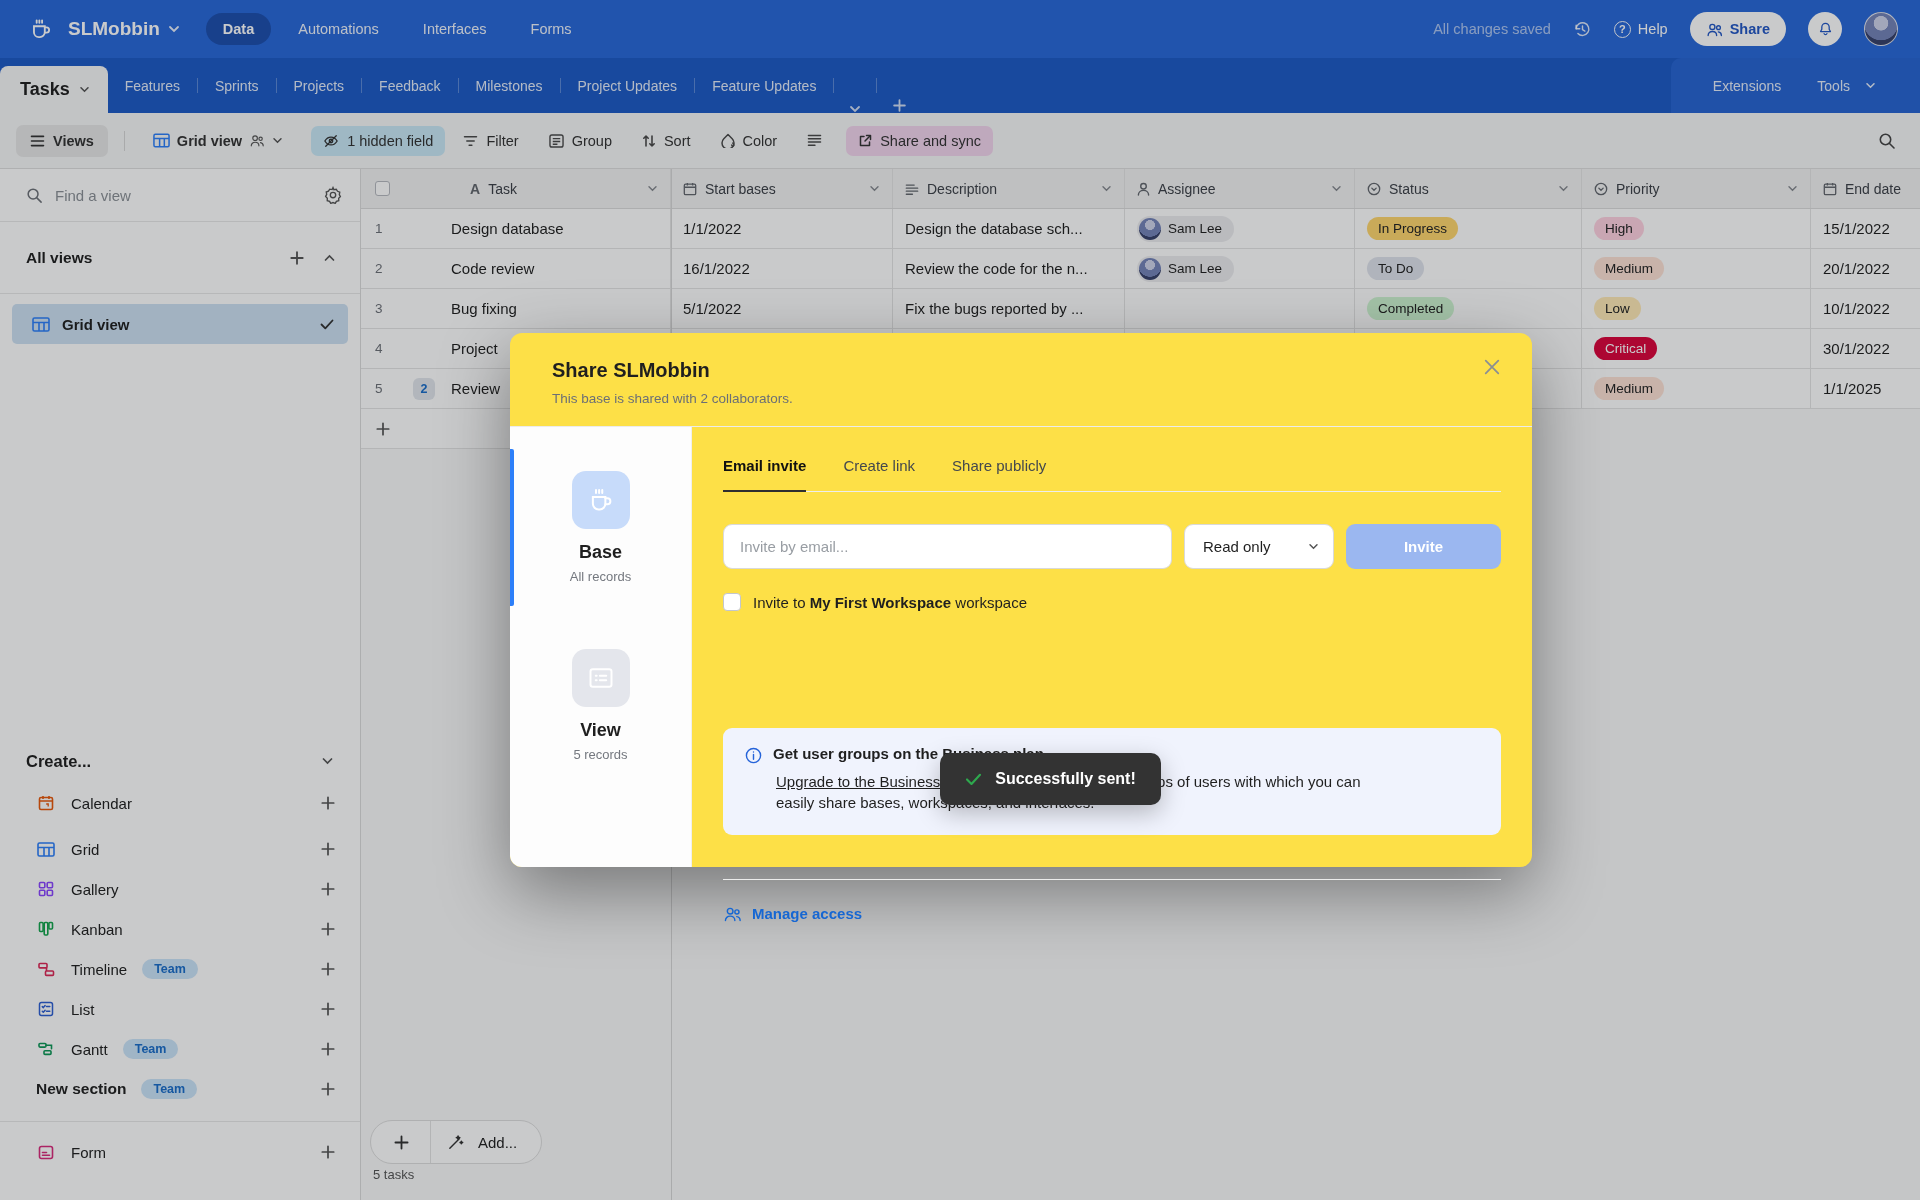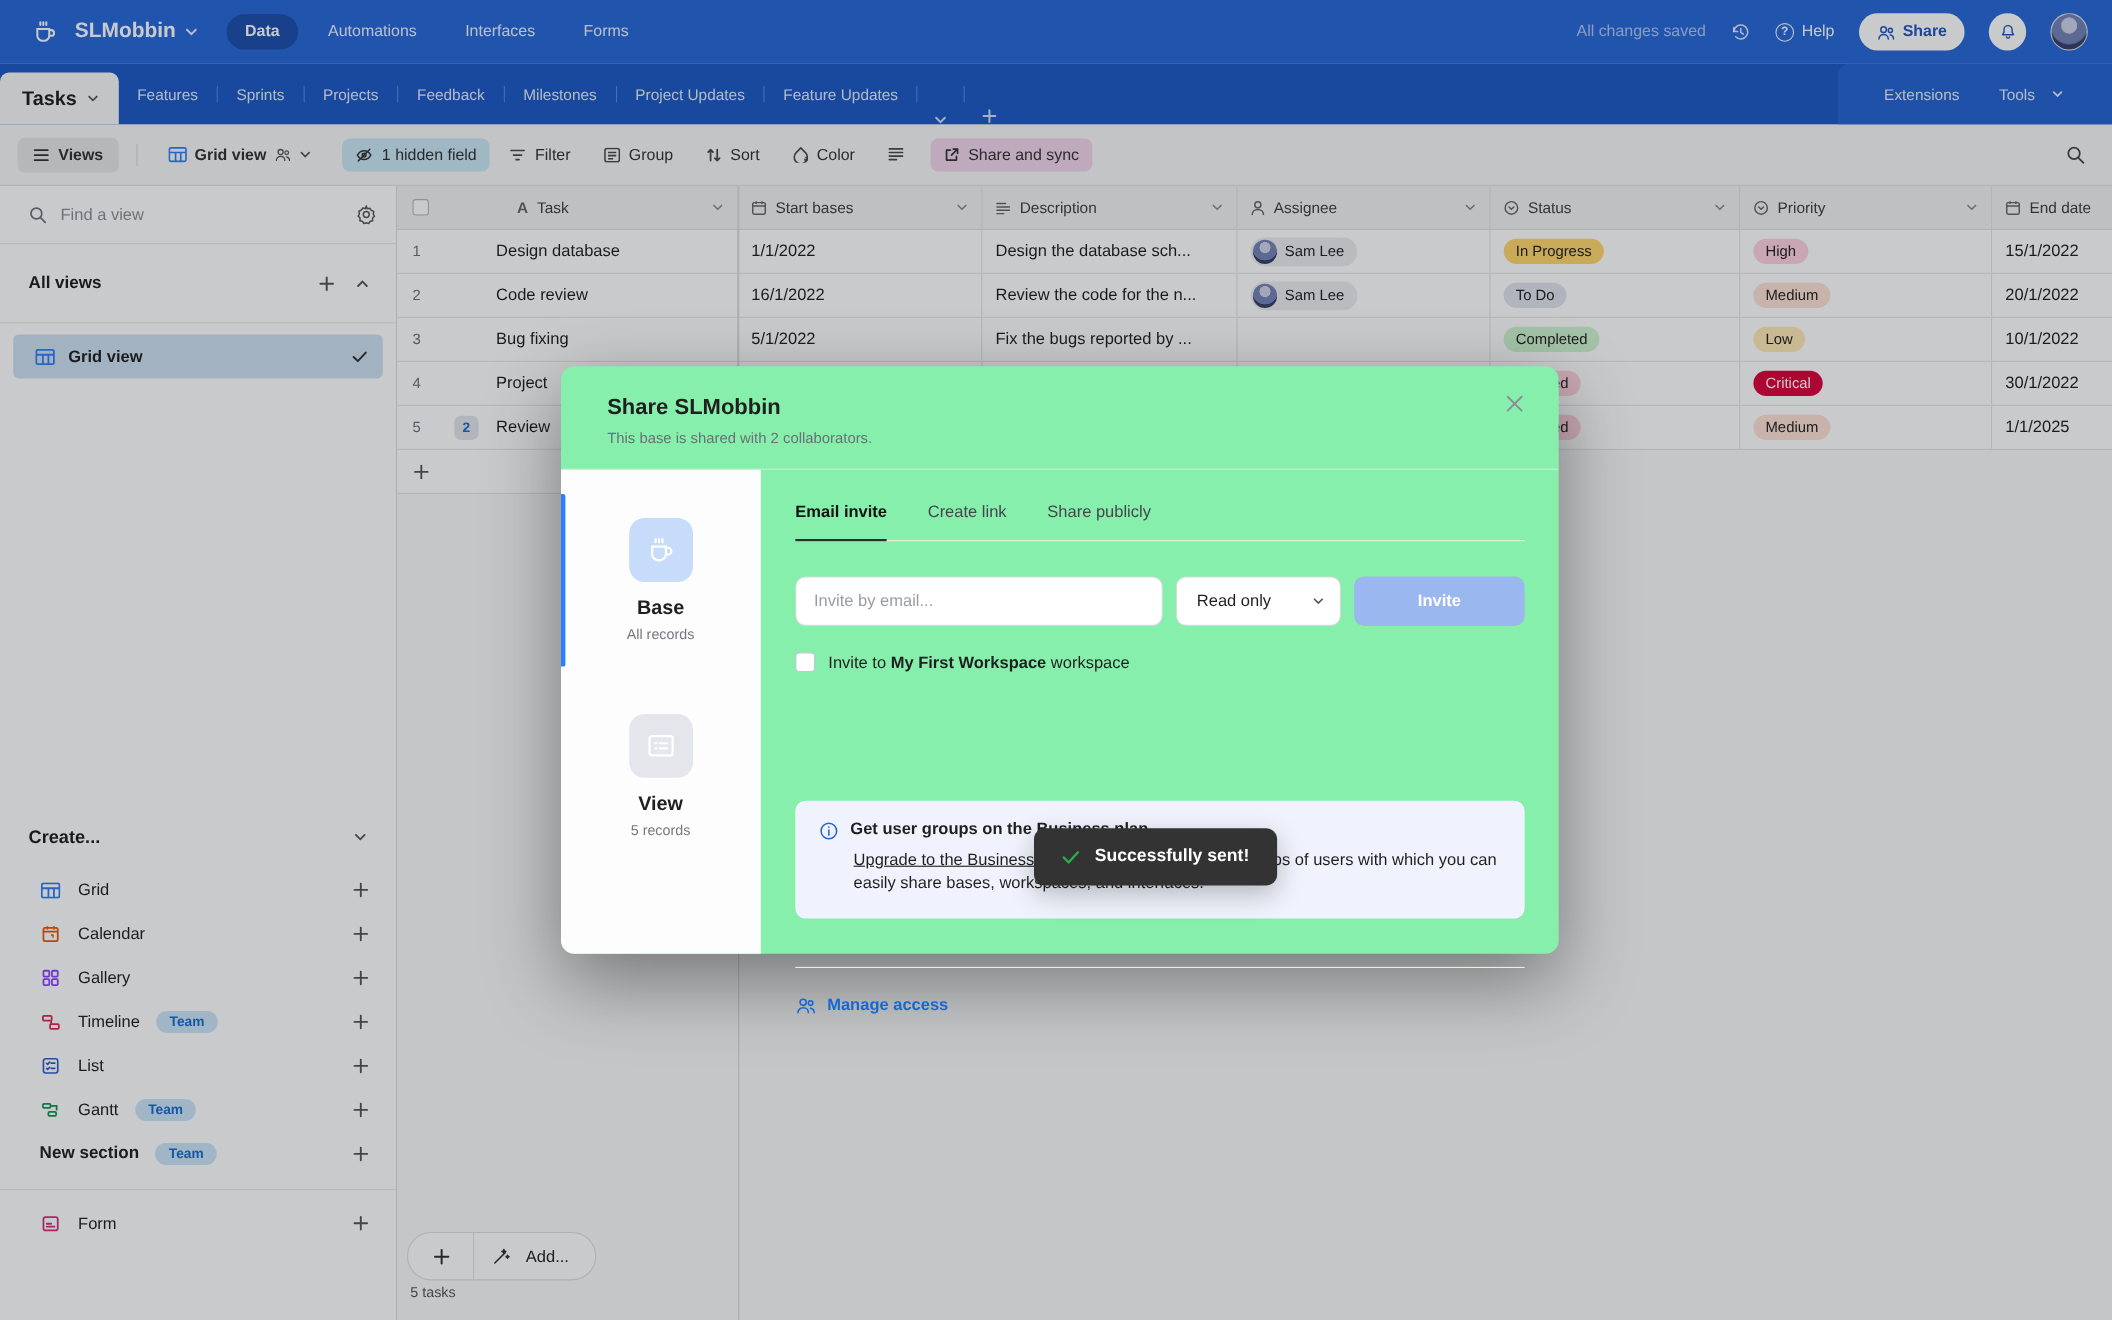--- a/index.html
+++ b/index.html
@@ -93,21 +93,21 @@
   .addrow { display:flex; align-items:center; height:40px; background:#fff; border-bottom:1px solid #E4E4E4; width:310px; padding-left:14px; color:#555; cursor:pointer; }
   .frozen-line { position:absolute; left:310px; top:0; bottom:0; width:1px; background:#D8D8D8; }
   .foot-pill { position:absolute; left:9px; top:951px; height:44px; background:#fff; border:1px solid #DEDEDE; border-radius:22px; display:flex; align-items:center; overflow:hidden; cursor:pointer; }
   .foot-pill .fp-plus { padding:0 20px 0 22px; font-size:18px; color:#333; }
   .foot-pill .fp-div { width:1px; height:44px; background:#E3E3E3; }
   .foot-pill .fp-add { display:flex; align-items:center; gap:14px; padding:0 24px 0 16px; font-size:15px; color:#222;text-align:center; }
   .rec-count { position:absolute; left:12px; top:998px; font-size:13px; color:#555; }
 
   
   .dim { position:absolute; inset:0; background:rgba(10,12,16,.22); z-index:40; }
-  .modal { position:absolute; left:510px; top:333px; width:907px; height:534px; background:#86efac; border-radius:12px; box-shadow:0 24px 70px rgba(0,0,0,.4); z-index:50; }
+  .modal { position:absolute; left:510px; top:333px; width:1022px; height:534px; background:#fde047; border-radius:12px; box-shadow:0 24px 70px rgba(0,0,0,.4); z-index:50; }
   .m-head { padding:26px 30px 0 42px; }
   .m-title { font-size:20px; font-weight:bold; }
   .m-sub { font-size:13.5px; color:#6b6f76; margin-top:9px; }
   .m-close { position:absolute; top:26px; right:32px; color:#8a8e94; cursor:pointer; }
   .m-body { position:absolute; top:93px; left:0; right:0; bottom:0; border-top:1px solid #ECECEC; border-radius:0 0 12px 12px; display:flex; }
   .m-left { width:182px; border-right:1px solid #EFEFEF; position:relative; border-radius:0 0 0 12px; background:#FDFDFD; }
   .m-accent { position:absolute; left:0; top:22px; width:4px; height:157px; background:#2D7FF9; border-radius:0 2px 2px 0; }
   .scope { position:absolute; left:0; right:0; display:flex; flex-direction:column; align-items:center; cursor:pointer; }
   .scope-tile { width:58px; height:58px; border-radius:14px; display:flex; align-items:center; justify-content:center; color:#fff; }
   .tile-base { background:#C7DBFA; }
@@ -361,59 +361,74 @@
           </span>
       </div>
 
       <div class="create-sec">
         <div class="create-head">
           <span class="ct">Create...</span>
           <svg width="13" height="8" viewBox="0 0 12 8" fill="none" stroke="#555" stroke-width="1.7" stroke-linecap="round">
               <path d="M2 2l4 4 4-4"></path>
             </svg>
         </div>
-        <div class="c-item" style="margin-top:6px;">
-          <span class="ci" style="color: rgb(45, 127, 249);">
-              <svg width="18" height="15" viewBox="0 0 18 15" fill="none" stroke="currentColor" stroke-width="1.6">
-                <rect x="1" y="1" width="16" height="13" rx="1.5"></rect>
-                <path d="M1 5.5h16M7 5.5v8.5M12 5.5v8.5"></path>
-              </svg>
-            </span>
-          <span class="lbl">Grid</span>
-          <span class="plus">
-              <svg width="16" height="16" viewBox="0 0 14 14" fill="none" stroke="currentColor" stroke-width="1.5" stroke-linecap="round">
-                <path d="M7 2v10M2 7h10"></path>
-              </svg>
-            </span>
-        </div>
         <div class="c-item">
           <span class="ci" style="color: rgb(232, 89, 12);">
               <svg width="16" height="16" viewBox="0 0 16 16" fill="none" stroke="currentColor" stroke-width="1.6">
                 <rect x="1.5" y="2.5" width="13" height="12" rx="1.5"></rect>
                 <path d="M1.5 6h13M5 1v3M11 1v3"></path>
                 <path d="M8.2 9h2v2.5" stroke-width="1.3"></path>
               </svg>
             </span>
           <span class="lbl">Calendar</span>
+          <span class="plus">
+              <svg width="16" height="16" viewBox="0 0 14 14" fill="none" stroke="currentColor" stroke-width="1.5" stroke-linecap="round">
+                <path d="M7 2v10M2 7h10"></path>
+              </svg>
+            </span>
+        </div>
+        <div class="c-item" style="margin-top:6px;">
+          <span class="ci" style="color: rgb(45, 127, 249);">
+              <svg width="18" height="15" viewBox="0 0 18 15" fill="none" stroke="currentColor" stroke-width="1.6">
+                <rect x="1" y="1" width="16" height="13" rx="1.5"></rect>
+                <path d="M1 5.5h16M7 5.5v8.5M12 5.5v8.5"></path>
+              </svg>
+            </span>
+          <span class="lbl">Grid</span>
           <span class="plus">
               <svg width="16" height="16" viewBox="0 0 14 14" fill="none" stroke="currentColor" stroke-width="1.5" stroke-linecap="round">
                 <path d="M7 2v10M2 7h10"></path>
               </svg>
             </span>
         </div>
         <div class="c-item">
           <span class="ci" style="color: rgb(139, 70, 255);">
               <svg width="16" height="16" viewBox="0 0 16 16" fill="none" stroke="currentColor" stroke-width="1.6">
                 <rect x="1.5" y="1.5" width="5.3" height="5.3" rx="1"></rect>
                 <rect x="9.2" y="1.5" width="5.3" height="5.3" rx="1"></rect>
                 <rect x="1.5" y="9.2" width="5.3" height="5.3" rx="1"></rect>
                 <rect x="9.2" y="9.2" width="5.3" height="5.3" rx="1"></rect>
               </svg>
             </span>
           <span class="lbl">Gallery</span>
+          <span class="plus">
+              <svg width="16" height="16" viewBox="0 0 14 14" fill="none" stroke="currentColor" stroke-width="1.5" stroke-linecap="round">
+                <path d="M7 2v10M2 7h10"></path>
+              </svg>
+            </span>
+        </div>
+        <div class="c-item">
+          <span class="ci" style="color: rgb(19, 164, 76);">
+              <svg width="16" height="16" viewBox="0 0 16 16" fill="none" stroke="currentColor" stroke-width="1.6">
+                <rect x="1.5" y="1.5" width="3.6" height="9" rx="1"></rect>
+                <rect x="6.2" y="1.5" width="3.6" height="12.5" rx="1"></rect>
+                <rect x="10.9" y="1.5" width="3.6" height="6.5" rx="1"></rect>
+              </svg>
+            </span>
+          <span class="lbl">Kanban</span>
           <span class="plus">
               <svg width="16" height="16" viewBox="0 0 14 14" fill="none" stroke="currentColor" stroke-width="1.5" stroke-linecap="round">
                 <path d="M7 2v10M2 7h10"></path>
               </svg>
             </span>
         </div>
         <div class="c-item">
           <span class="ci" style="color: rgb(220, 40, 87);">
               <svg width="17" height="15" viewBox="0 0 17 15" fill="none" stroke="currentColor" stroke-width="1.6">
                 <rect x="1" y="1.5" width="8" height="4.4" rx="1"></rect>

